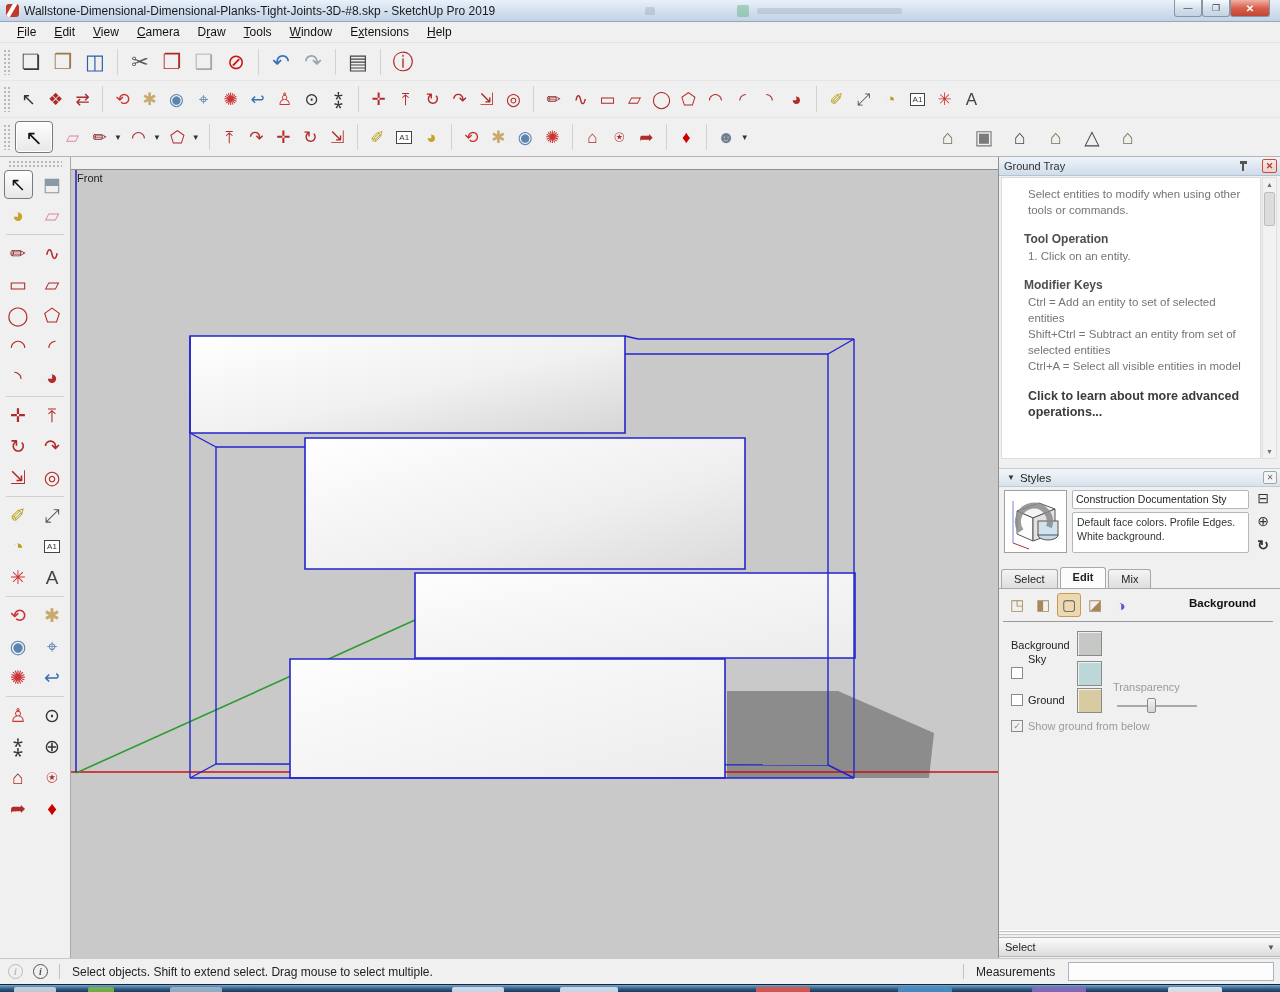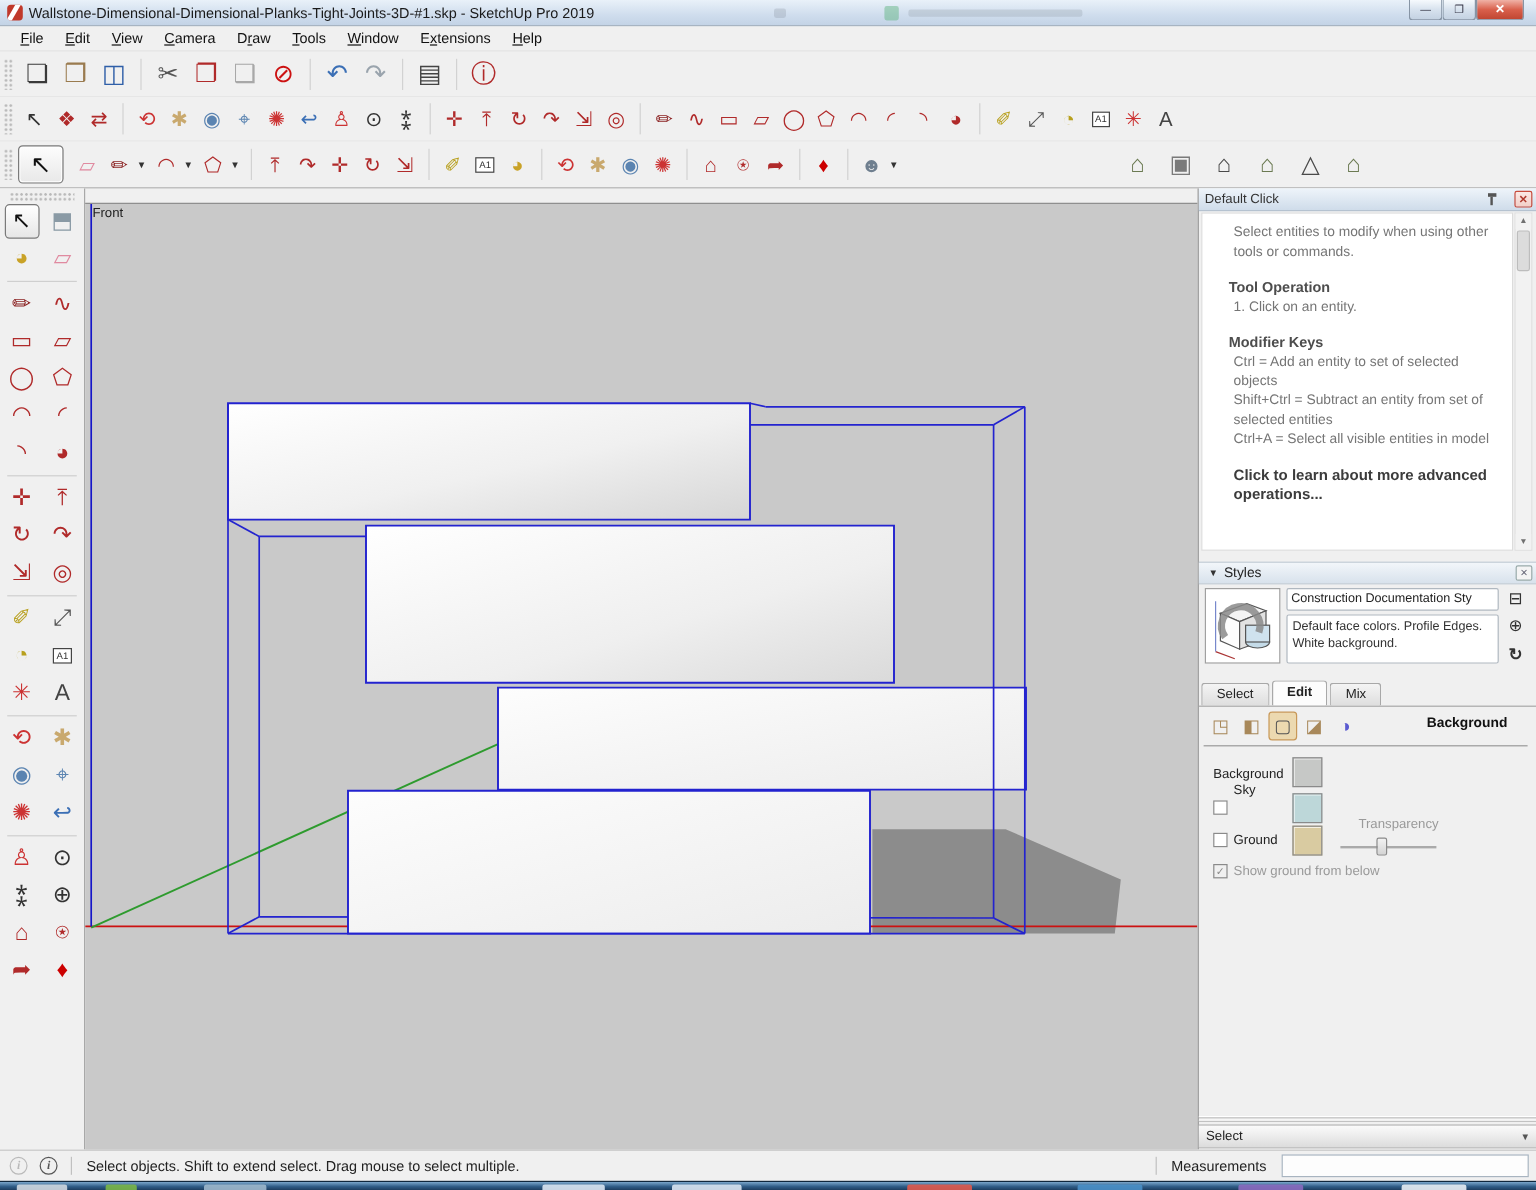--- a/index.html
+++ b/index.html
@@ -130,21 +130,21 @@
     font-size:15px; margin-right:2px; }
   .strip-icon.active { background:#ecd9b0; border:1px solid #c89858; border-radius:3px; }
   #strip-label { position:absolute; left:190px; top:440px; font-size:11.5px; font-weight:bold; color:#111; }
   #strip-divider { position:absolute; left:4px; top:464px; width:270px; height:1px; background:#9a9a9a; }
 
   .bgrow-label { font-size:11px; color:#222; }
   .swatch { position:absolute; width:25px; height:25px; border:1px solid #8a8a8a;
     box-shadow:inset 1px 1px 0 rgba(255,255,255,.7); }
   .cb { position:absolute; width:12px; height:12px; border:1px solid #8a8a8a; background:#fff;
     font-size:9px; line-height:11px; text-align:center; color:#8a8a8a; }
-  #transparency-label { position:absolute; left:133px; top:524px; font-size:11px; color:#9a9a9a; }
+  #transparency-label { position:absolute; left:114px; top:524px; font-size:11px; color:#9a9a9a; }
   #slider-track { position:absolute; left:118px; top:548px; width:80px; height:2px; background:#aaa; }
   #slider-handle { position:absolute; left:148px; top:541px; width:9px; height:15px;
     background:linear-gradient(#f2f2f2,#d4d4d4); border:1px solid #8a8a8a; border-radius:2px; }
   #show-ground-label { font-size:11px; color:#9a9a9a; }
 
   #tray-ridges { position:absolute; left:0; top:773px; width:282px; }
   .ridge { height:2px; border-top:1px solid #fff; border-bottom:1px solid #c2c2c2; margin-bottom:1px; }
   #select-bar { position:absolute; left:0; top:780px; width:282px; height:20px;
     background:linear-gradient(#fbfbfb,#dcdcdc); border-top:1px solid #b8b8b8;
     border-bottom:1px solid #b8b8b8; display:flex; align-items:center; }
@@ -167,21 +167,21 @@
   
   #taskbar { position:absolute; left:0; top:984px; width:1280px; height:8px;
     background:linear-gradient(#7ba7cc,#2f5c86 55%,#1b3b5c); border-top:1px solid #10283d; }
   .tb-app { position:absolute; top:2px; height:6px; border-radius:2px 2px 0 0; opacity:.9; }
 </style>
 </head>
 <body>
 
 <div id="titlebar">
   <div id="app-logo"></div>
-  <span id="win-title">Wallstone-Dimensional-Dimensional-Planks-Tight-Joints-3D-#1.skp - SketchUp Pro 2019</span>
+  <span id="win-title">Wallstone-Dimensional-Dimensional-Planks-Tight-Joints-3D-#8.skp - SketchUp Pro 2019</span>
   <div class="glass-blob" style="left:737px;top:5px;width:12px;height:12px;background:#58b27a;"></div>
   <div class="glass-blob" style="left:757px;top:8px;width:145px;height:6px;background:#9aa6b2;opacity:.35;"></div>
   <div class="glass-blob" style="left:645px;top:7px;width:10px;height:8px;background:#8a96a2;opacity:.3;"></div>
   <div id="win-controls">
     <div class="win-btn">—</div>
     <div class="win-btn">❐</div>
     <div class="win-btn close">✕</div>
   </div>
 </div>
 
@@ -669,37 +669,37 @@
       <line x1="757" y1="184" x2="757" y2="595"></line>
       <line x1="783" y1="169" x2="783" y2="608"></line>
     </g>
 
     <line x1="5" y1="0" x2="5" y2="602" stroke="#1515c8" stroke-width="1.4"></line>
   </svg>
 </div>
 
 <div id="tray">
   <div id="tray-header">
-    <span id="tray-title">Default Click</span>
+    <span id="tray-title">Ground Tray</span>
     <div id="tray-pin">
         <div class="head"></div>
         <div class="needle"></div>
       </div>
     <div id="tray-close">✕</div>
   </div>
 
   <div id="instructor">
       <p>Select entities to modify when using other tools or commands.</p>
       <div class="section">
         <h4>Tool Operation</h4>
         <div class="line">1. Click on an entity.</div>
       </div>
       <div class="section">
         <h4>Modifier Keys</h4>
-        <div class="line">Ctrl = Add an entity to set of selected objects</div>
+        <div class="line">Ctrl = Add an entity to set of selected entities</div>
         <div class="line">Shift+Ctrl = Subtract an entity from set of selected entities</div>
         <div class="line">Ctrl+A = Select all visible entities in model</div>
       </div>
       <div id="inst-link">Click to learn about more advanced operations...</div>
     </div>
   <div id="inst-scroll">
     <div class="scroll-btn" style="top:0;">▲</div>
     <div id="inst-thumb"></div>
     <div class="scroll-btn" style="bottom:0;">▼</div>
   </div>

